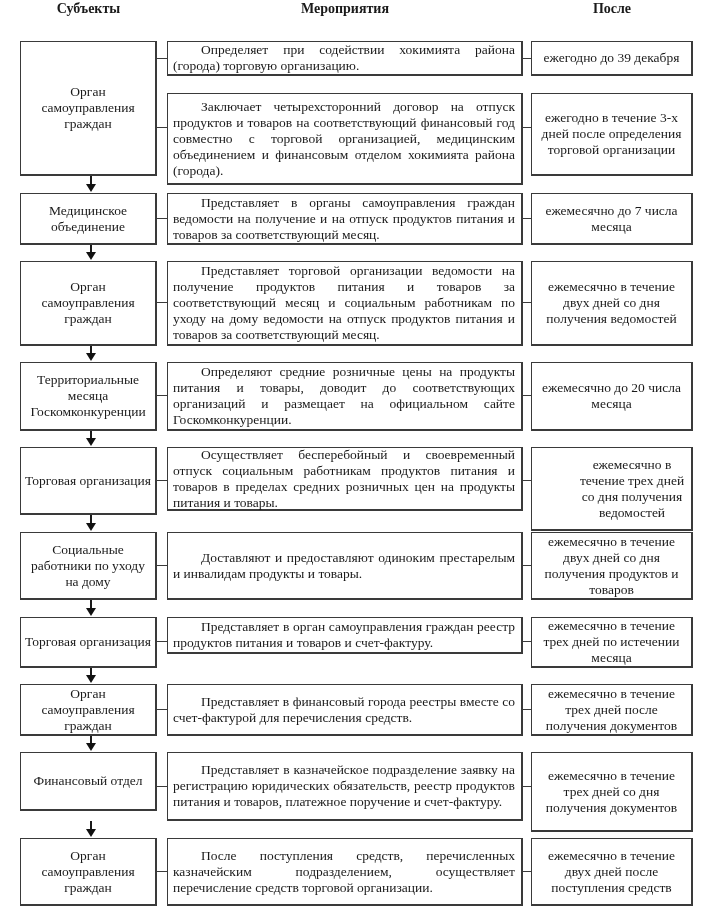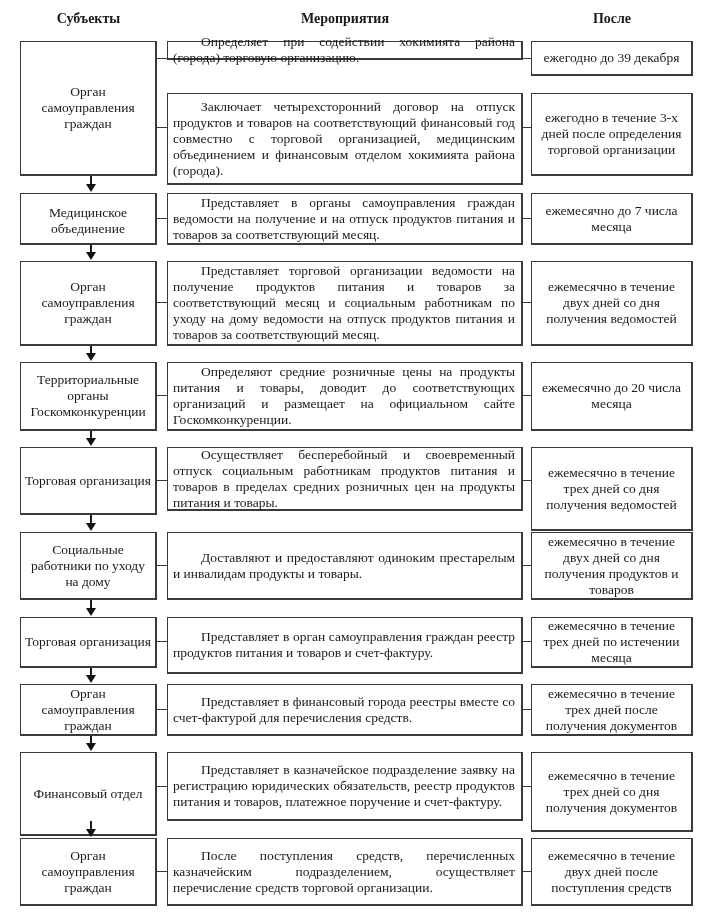--- a/index.html
+++ b/index.html
@@ -1,22 +1,22 @@
 <!DOCTYPE html>
 <html><head>
 <meta charset="utf-8">
 <style>
   html, body { margin: 0; padding: 0; background: #ffffff; }
   body { width: 707px; height: 922px; position: relative; overflow: hidden;
          font-family: "Liberation Serif", "DejaVu Serif", serif; color: #1a1a1a; }
-  .hdr { position: absolute; top: 11px; font-weight: bold; font-size: 14px; text-align: center; }
+  .hdr { position: absolute; top: 1px; font-weight: bold; font-size: 14px; text-align: center; }
   .box { position: absolute; box-sizing: border-box; border: 1.4px solid #3a3a3a;
          border-right-width: 2px; border-bottom-width: 2px; background: #fff;
          display: flex; align-items: center; font-size: 13.5px; line-height: 16px; }
-  .subj { left: 20px; width: 137px; justify-content: center; text-align: center; padding: 6px 2px; }
+  .subj { left: 20px; width: 137px; justify-content: center; text-align: center; padding: 0 2px; }
   .act  { left: 167px; width: 356px; padding: 0 6px 0 5px; text-align: justify; text-align-last: left; }
   .act span { display: block; text-indent: 28px; }
   .term { left: 531px; width: 162px; justify-content: center; text-align: center; padding: 0 3px; }
   .conn { position: absolute; height: 1.4px; background: #3a3a3a; }
   .c1 { left: 157px; width: 10px; }
   .c2 { left: 523px; width: 8px; }
   .vline { position: absolute; left: 90px; width: 1.5px; background: #1a1a1a; }
   .arrowhead { position: absolute; left: 86px; width: 0; height: 0;
                border-left: 5px solid transparent; border-right: 5px solid transparent;
                border-top: 8px solid #111; }
@@ -25,41 +25,41 @@
 <body>
 
 <div class="hdr" style="left:20px;width:137px;">Субъекты</div>
 <div class="hdr" style="left:167px;width:356px;">Мероприятия</div>
 <div class="hdr" style="left:531px;width:162px;">После</div>
 
 <div class="box subj" style="top:41px;height:135px;">
     <span>Орган самоуправления граждан</span>
   </div>
 <div class="conn c1" style="top:58px;"></div>
-<div class="box act" style="top:41px;height:19px;justify-content:center;">
+<div class="box act" style="top:41px;height:35px;justify-content:center;">
     <span>Определяет при содействии хокимията района (города) торговую организацию.</span>
   </div>
 <div class="conn c2" style="top:58px;"></div>
 <div class="box term" style="top:41px;height:35px;">
     <span>ежегодно до 39 декабря</span>
   </div>
 
 <div class="conn c1" style="top:127px;"></div>
 <div class="box act" style="top:93px;height:92px;">
     <span>Заключает четырехсторонний договор на отпуск продуктов и товаров на соответствующий финансовый год совместно с торговой организацией, медицинским объединением и финансовым отделом хокимията района (города).</span>
   </div>
 <div class="conn c2" style="top:127px;"></div>
 <div class="box term" style="top:93px;height:83px;align-items:center;">
     <span>ежегодно в течение 3-х дней после определения торговой организации</span>
   </div>
 
 <div class="vline" style="top:176px;height:9px;"></div>
 <div class="arrowhead" style="top:184px;"></div>
 
-<div class="box subj" style="top:193px;height:52px;align-items:flex-end;">
+<div class="box subj" style="top:193px;height:52px;">
     <span>Медицинское объединение</span>
   </div>
 <div class="conn c1" style="top:218px;"></div>
 <div class="box act" style="top:193px;height:52px;">
     <span>Представляет в органы самоуправления граждан ведомости на получение и на отпуск продуктов питания и товаров за соответствующий месяц.</span>
   </div>
 <div class="conn c2" style="top:218px;"></div>
 <div class="box term" style="top:193px;height:52px;">
     <span>ежемесячно до 7 числа месяца</span>
   </div>
@@ -76,21 +76,21 @@
   </div>
 <div class="conn c2" style="top:302px;"></div>
 <div class="box term" style="top:261px;height:85px;">
     <span>ежемесячно в течение двух дней со дня получения ведомостей</span>
   </div>
 
 <div class="vline" style="top:346px;height:8px;"></div>
 <div class="arrowhead" style="top:353px;"></div>
 
 <div class="box subj" style="top:362px;height:69px;">
-    <span>Территориальные органы Госкомконкуренции</span>
+    <span>Территориальные месяца Госкомконкуренции</span>
   </div>
 <div class="conn c1" style="top:395px;"></div>
 <div class="box act" style="top:362px;height:69px;">
     <span>Определяют средние розничные цены на продукты питания и товары, доводит до соответствующих организаций и размещает на официальном сайте Госкомконкуренции.</span>
   </div>
 <div class="conn c2" style="top:395px;"></div>
 <div class="box term" style="top:362px;height:69px;">
     <span>ежемесячно до 20 числа месяца</span>
   </div>
 
@@ -98,21 +98,21 @@
 <div class="arrowhead" style="top:438px;"></div>
 
 <div class="box subj" style="top:447px;height:68px;">
     <span>Торговая организация</span>
   </div>
 <div class="conn c1" style="top:480px;"></div>
 <div class="box act" style="top:447px;height:64px;">
     <span>Осуществляет бесперебойный и своевременный отпуск социальным работникам продуктов питания и товаров в пределах средних розничных цен на продукты питания и товары.</span>
   </div>
 <div class="conn c2" style="top:480px;"></div>
-<div class="box term" style="top:447px;height:84px;">
+<div class="box term" style="top:447px;height:84px;padding-left:44px;">
     <span>ежемесячно в течение трех дней со дня получения ведомостей</span>
   </div>
 
 <div class="vline" style="top:515px;height:9px;"></div>
 <div class="arrowhead" style="top:523px;"></div>
 
 <div class="box subj" style="top:532px;height:68px;">
     <span>Социальные работники по уходу на дому</span>
   </div>
 <div class="conn c1" style="top:565px;"></div>
@@ -124,21 +124,21 @@
     <span>ежемесячно в течение двух дней со дня получения продуктов и товаров</span>
   </div>
 
 <div class="vline" style="top:600px;height:9px;"></div>
 <div class="arrowhead" style="top:608px;"></div>
 
 <div class="box subj" style="top:617px;height:51px;">
     <span>Торговая организация</span>
   </div>
 <div class="conn c1" style="top:641px;"></div>
-<div class="box act" style="top:617px;height:57px;">
+<div class="box act" style="top:617px;height:37px;">
     <span>Представляет в орган самоуправления граждан реестр продуктов питания и товаров и счет-фактуру.</span>
   </div>
 <div class="conn c2" style="top:641px;"></div>
 <div class="box term" style="top:617px;height:51px;">
     <span>ежемесячно в течение трех дней по истечении месяца</span>
   </div>
 
 <div class="vline" style="top:668px;height:8px;"></div>
 <div class="arrowhead" style="top:675px;"></div>
 
@@ -150,21 +150,21 @@
     <span>Представляет в финансовый города реестры вместе со счет-фактурой для перечисления средств.</span>
   </div>
 <div class="conn c2" style="top:709px;"></div>
 <div class="box term" style="top:684px;height:52px;">
     <span>ежемесячно в течение трех дней после получения документов</span>
   </div>
 
 <div class="vline" style="top:736px;height:8px;"></div>
 <div class="arrowhead" style="top:743px;"></div>
 
-<div class="box subj" style="top:752px;height:84px;text-align:center;">
+<div class="box subj" style="top:752px;height:59px;text-align:center;">
     <span>Финансовый отдел</span>
   </div>
 <div class="conn c1" style="top:786px;"></div>
 <div class="box act" style="top:752px;height:69px;">
     <span>Представляет в казначейское подразделение заявку на регистрацию юридических обязательств, реестр продуктов питания и товаров, платежное поручение и счет-фактуру.</span>
   </div>
 <div class="conn c2" style="top:786px;"></div>
 <div class="box term" style="top:752px;height:80px;">
     <span>ежемесячно в течение трех дней со дня получения документов</span>
   </div>

